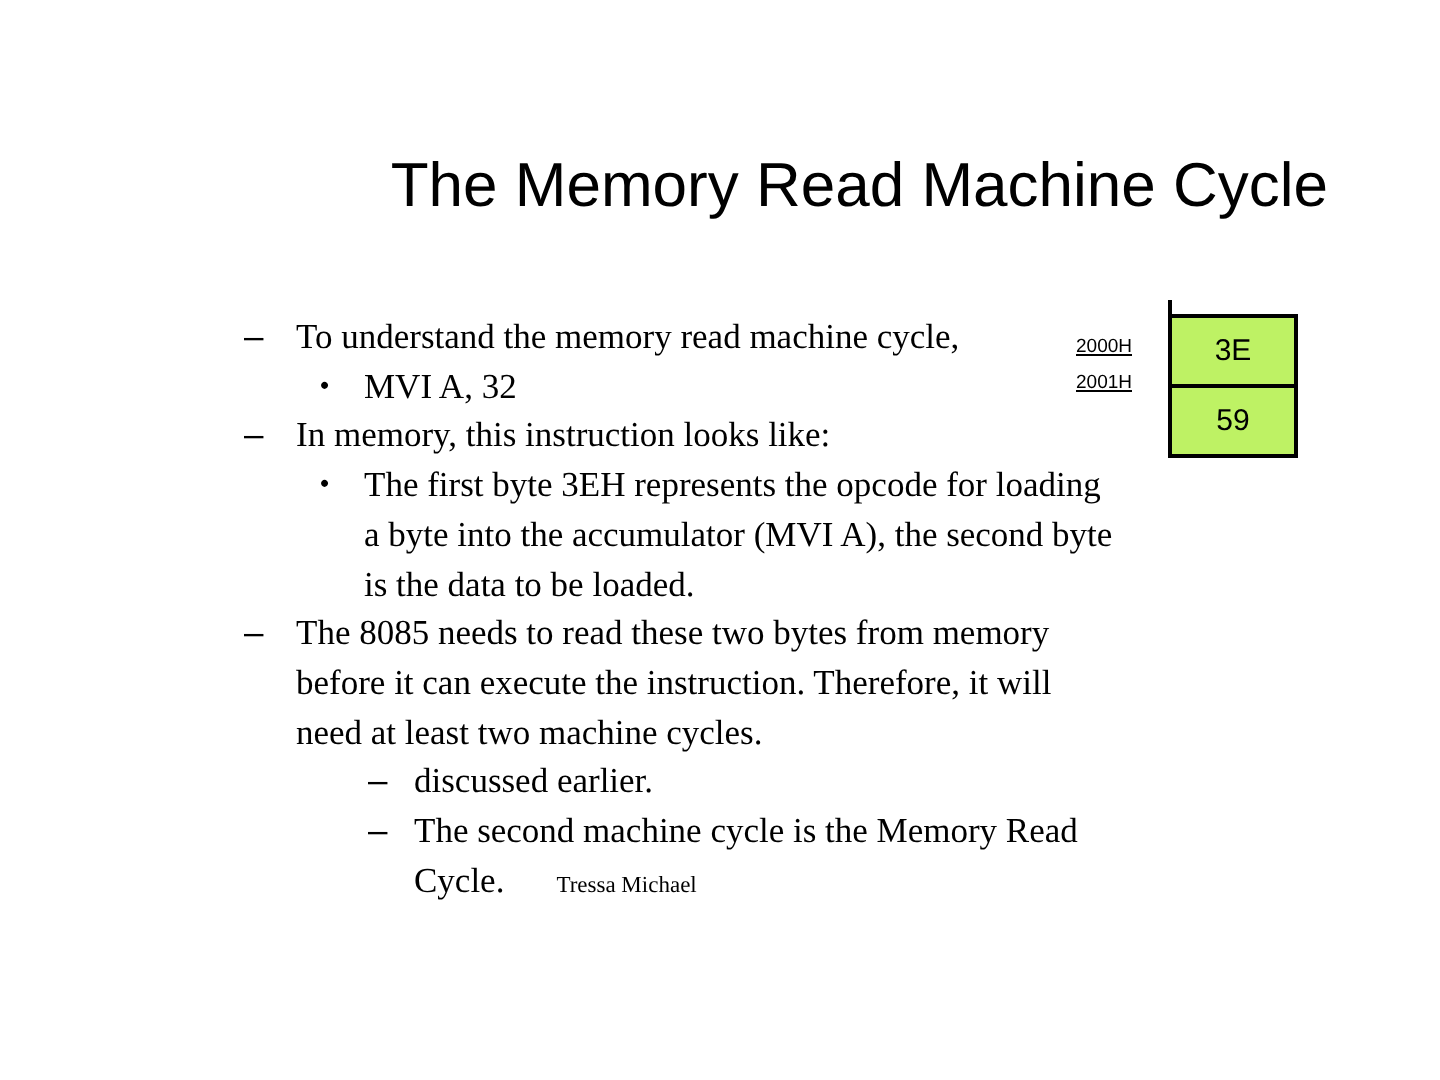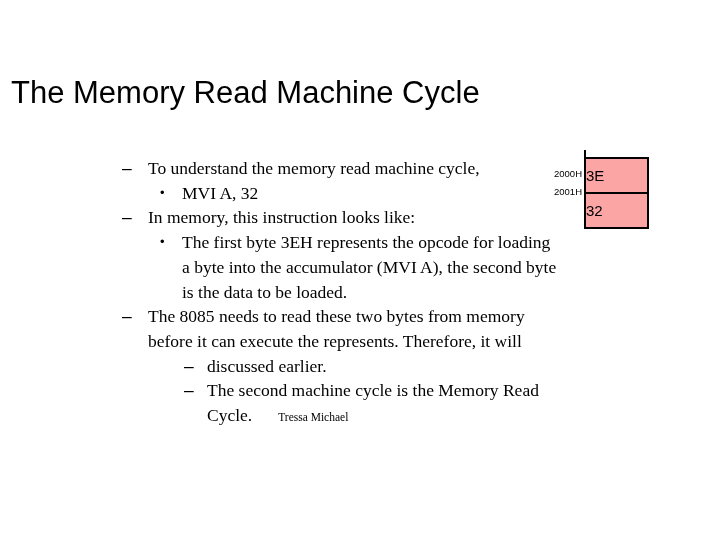--- a/index.html
+++ b/index.html
@@ -23,27 +23,26 @@
     width: 720px;
     height: 540px;
   }
 
   
   #title {
     position: absolute;
     left: 0;
     top: 74px;
     width: 664px;
-    text-align: left;
+    text-align: right;
     font-size: 31px;
     line-height: 38px;
     letter-spacing: 0px;
     color: #000000;
     white-space: nowrap;
-    padding-left: 11px;
   }
 
   
   #body {
     position: absolute;
     left: 122px;
     top: 156px;
     width: 560px;
     font-size: 17.5px;
     line-height: 24.7px;
@@ -110,43 +109,45 @@
     left: 584px;
     top: 157px;
     width: 61px;
     border: 2px solid #000000;
     border-collapse: collapse;
     background: #ffffcc;
   }
   .memcell {
     height: 33px;
     line-height: 33px;
+    text-align: center;
     font-size: 15px;
-    background: #fca5a5;
+    background: #bef264;
     color: #000000;
   }
   .memcell.top {
     border-bottom: 2px solid #000000;
   }
   .memtick {
     position: absolute;
     left: 584px;
     top: 150px;
     width: 2px;
     height: 9px;
     background: #000000;
   }
   .addr {
     position: absolute;
     font-size: 9.5px;
     line-height: 10px;
     color: #000000;
-    text-align: right;
+    text-align: left;
     width: 44px;
     white-space: nowrap;
+    text-decoration: underline;
   }
   #addr0 { left: 538px; top: 169px; }
   #addr1 { left: 538px; top: 187px; }
 </style>
 </head>
 <body>
 
 <div id="slide">
 
   <div id="title">The Memory Read Machine Cycle</div>
@@ -171,21 +172,22 @@
     <div class="blk lvl2">
       <span class="mk">•</span>
       <span class="txt">The first byte 3EH represents the opcode for loading</span>
       <span class="txt">a byte into the accumulator (MVI A), the second byte</span>
       <span class="txt">is the data to be loaded.</span>
     </div>
 
     <div class="blk lvl1">
       <span class="mk">–</span>
       <span class="txt">The 8085 needs to read these two bytes from memory</span>
-      <span class="txt">before it can execute the represents. Therefore, it will</span>
+      <span class="txt">before it can execute the instruction. Therefore, it will</span>
+      <span class="txt">need at least two machine cycles.</span>
     </div>
 
     <div class="blk lvl3">
       <span class="mk">–</span>
       <span class="txt">discussed earlier.</span>
     </div>
 
     <div class="blk lvl3">
       <span class="mk">–</span>
       <span class="txt">The second machine cycle is the Memory Read</span>
@@ -194,16 +196,16 @@
 
   </div>
 
   <div class="memtick"></div>
 
   <div class="addr" id="addr0">2000H</div>
   <div class="addr" id="addr1">2001H</div>
 
   <div id="memtable">
     <div class="memcell top">3E</div>
-    <div class="memcell">32</div>
+    <div class="memcell">59</div>
   </div>
 
 </div>
 
 </body></html>

